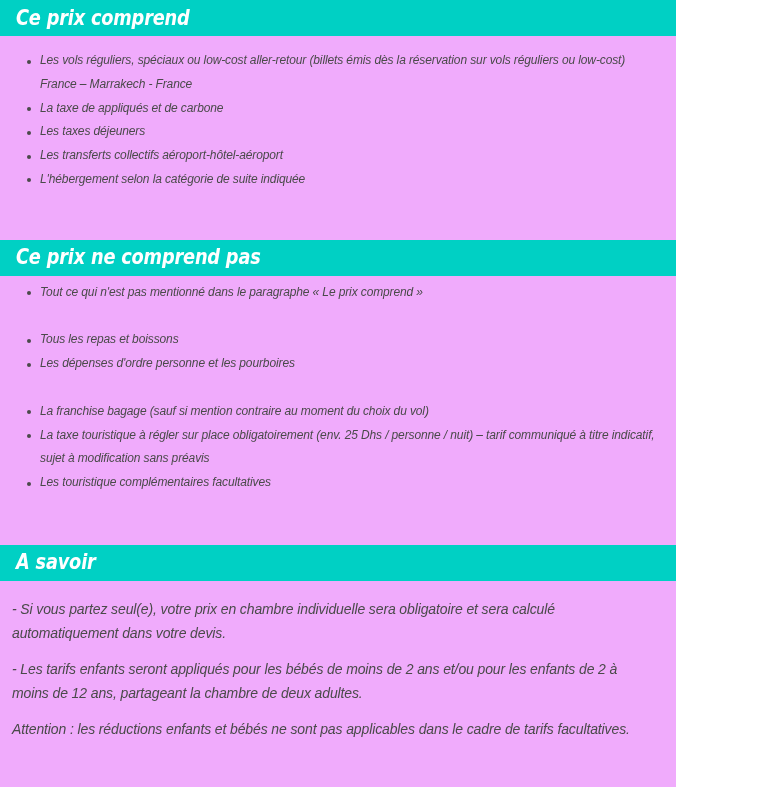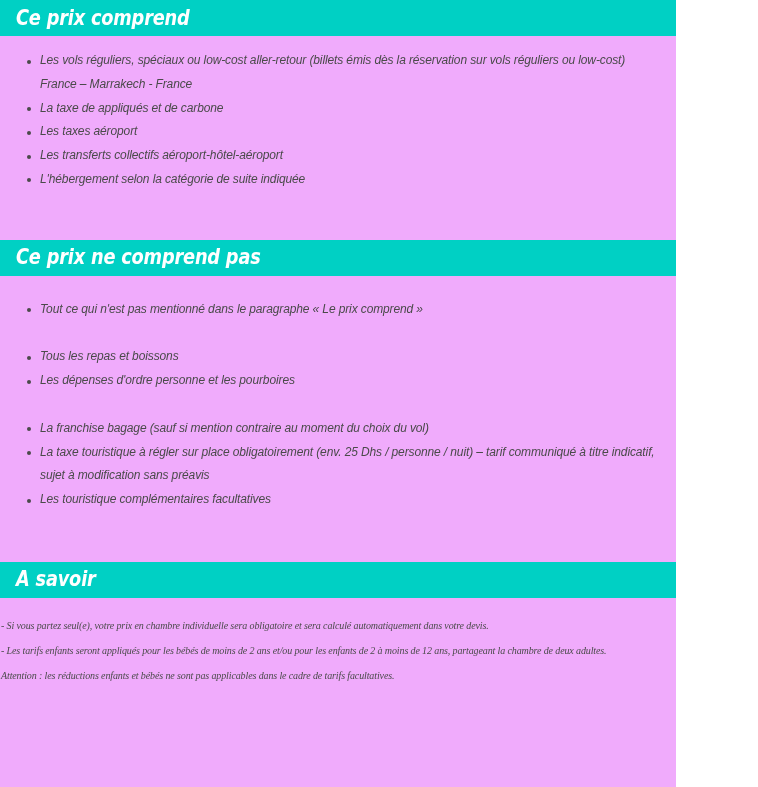--- a/index.html
+++ b/index.html
@@ -67,35 +67,34 @@
     width: 4px;
     height: 4px;
     background: #4a4a4a;
     border-radius: 50%;
   }
   .list-item.spaced {
     margin-top: 23.8px;
   }
 
   .sec1-list { margin-top: 13px; }
-  .sec2-list { margin-top: 22px; }
+  .sec2-list { margin-top: 5px; }
 
   
   .notes {
     padding: 0 8px 0 0;
   }
   .note-line {
     font-style: italic;
-    font-size: 10px;
+    font-size: 14px;
     line-height: 24px;
     color: #4a4a4a;
     letter-spacing: -0.12px;
     padding: 0;
-    margin: 1px;
-    font-family: Liberation Serif, serif;
+    margin: 12px;
   }
   .sec3-notes { margin-top: 16px; }
 
   .spacer-1 { height: 48px; }
   .spacer-2 { height: 50px; }
 </style>
 </head>
 <body>
 
 <div class="page">
@@ -105,21 +104,21 @@
   </div>
 
   <ul class="list sec1-list">
     <li class="list-item">
       <span>Les vols réguliers, spéciaux ou low-cost aller-retour (billets émis dès la réservation sur vols réguliers ou low-cost) France – Marrakech - France</span>
     </li>
     <li class="list-item">
       <span>La taxe de appliqués et de carbone</span>
     </li>
     <li class="list-item">
-      <span>Les taxes aéroport</span>
+      <span>Les taxes déjeuners</span>
     </li>
     <li class="list-item">
       <span>Les transferts collectifs aéroport-hôtel-aéroport</span>
     </li>
     <li class="list-item">
       <span>L'hébergement selon la catégorie de suite indiquée</span>
     </li>
   </ul>
 
   <div class="spacer-1"></div>

